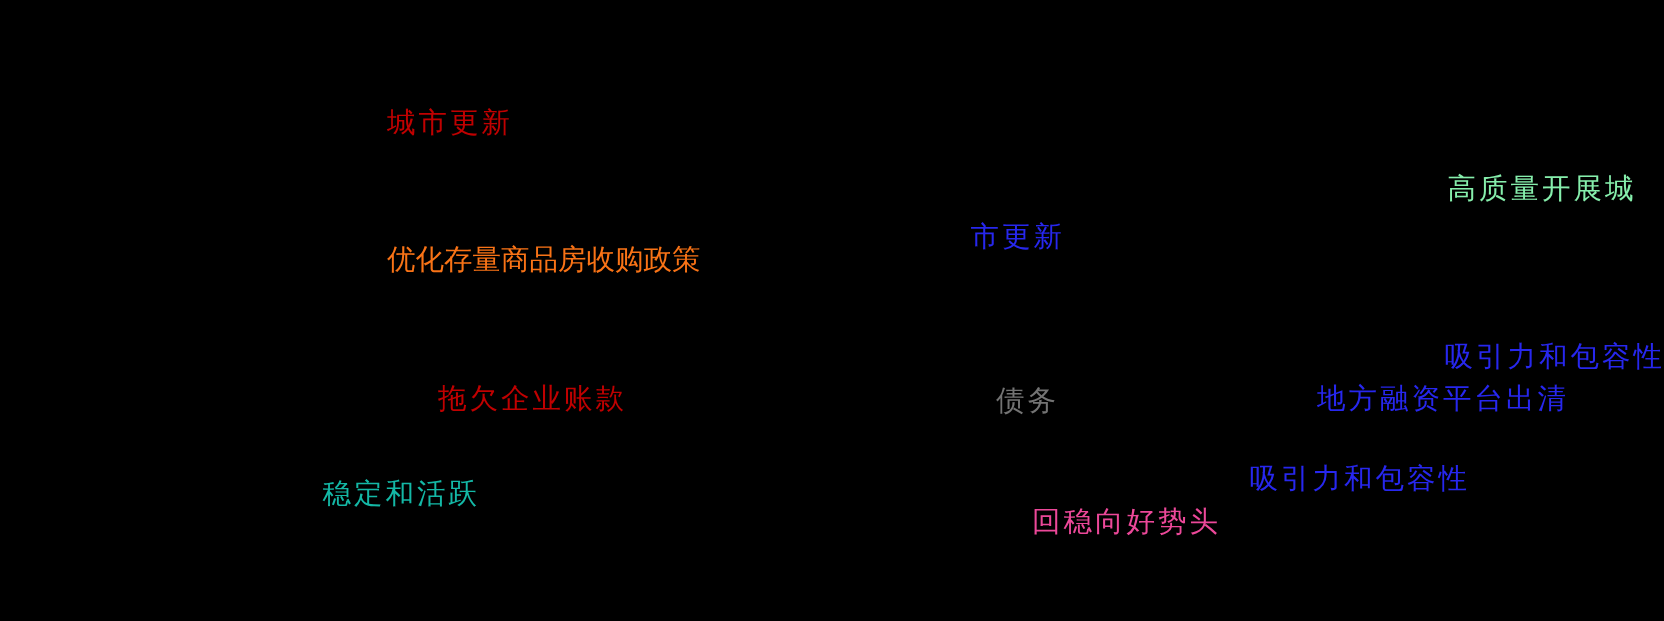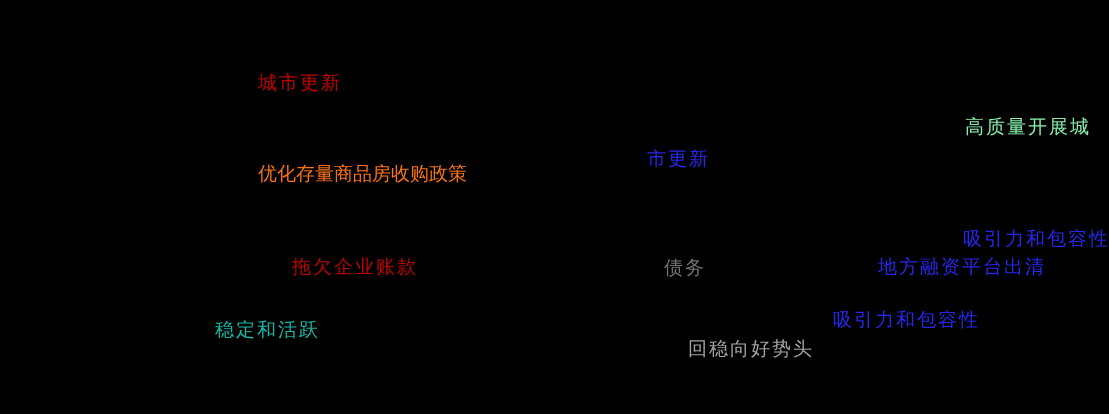--- a/index.html
+++ b/index.html
@@ -34,14 +34,14 @@
   <span class="phrase" style="left: 258px; top: 73px; color: rgb(192, 0, 0);">城市更新</span>
   <span class="phrase" style="left: 965px; top: 117px; color: #86efac;">高质量开展城</span>
   <span class="phrase" style="left: 647px; top: 149px; color: rgb(39, 39, 238);">市更新</span>
   <span class="phrase tight" style="left: 258px; top: 164px; color: #f97316;">优化存量商品房收购政策</span>
   <span class="phrase" style="left: 963px; top: 229px; color: rgb(39, 39, 238);">吸引力和包容性</span>
   <span class="phrase" style="left: 280px; top: 257px; color: rgb(192, 0, 0); margin-left: 12px;">拖欠企业账款</span>
   <span class="phrase" style="left: 664px; top: 258px; color: #737373; text-align: center;">债务</span>
   <span class="phrase" style="left: 878px; top: 257px; color: rgb(39, 39, 238);">地方融资平台出清</span>
   <span class="phrase" style="left: 833px; top: 310px; color: rgb(39, 39, 238);">吸引力和包容性</span>
   <span class="phrase" style="left: 215px; top: 320px; color: #14b8a6;">稳定和活跃</span>
-  <span class="phrase" style="left: 688px; top: 339px; color: #a3a3a3;">回稳向好势头</span>
+  <span class="phrase" style="left: 688px; top: 339px; color: #ec4899;">回稳向好势头</span>
 </div>
 
 </body></html>

